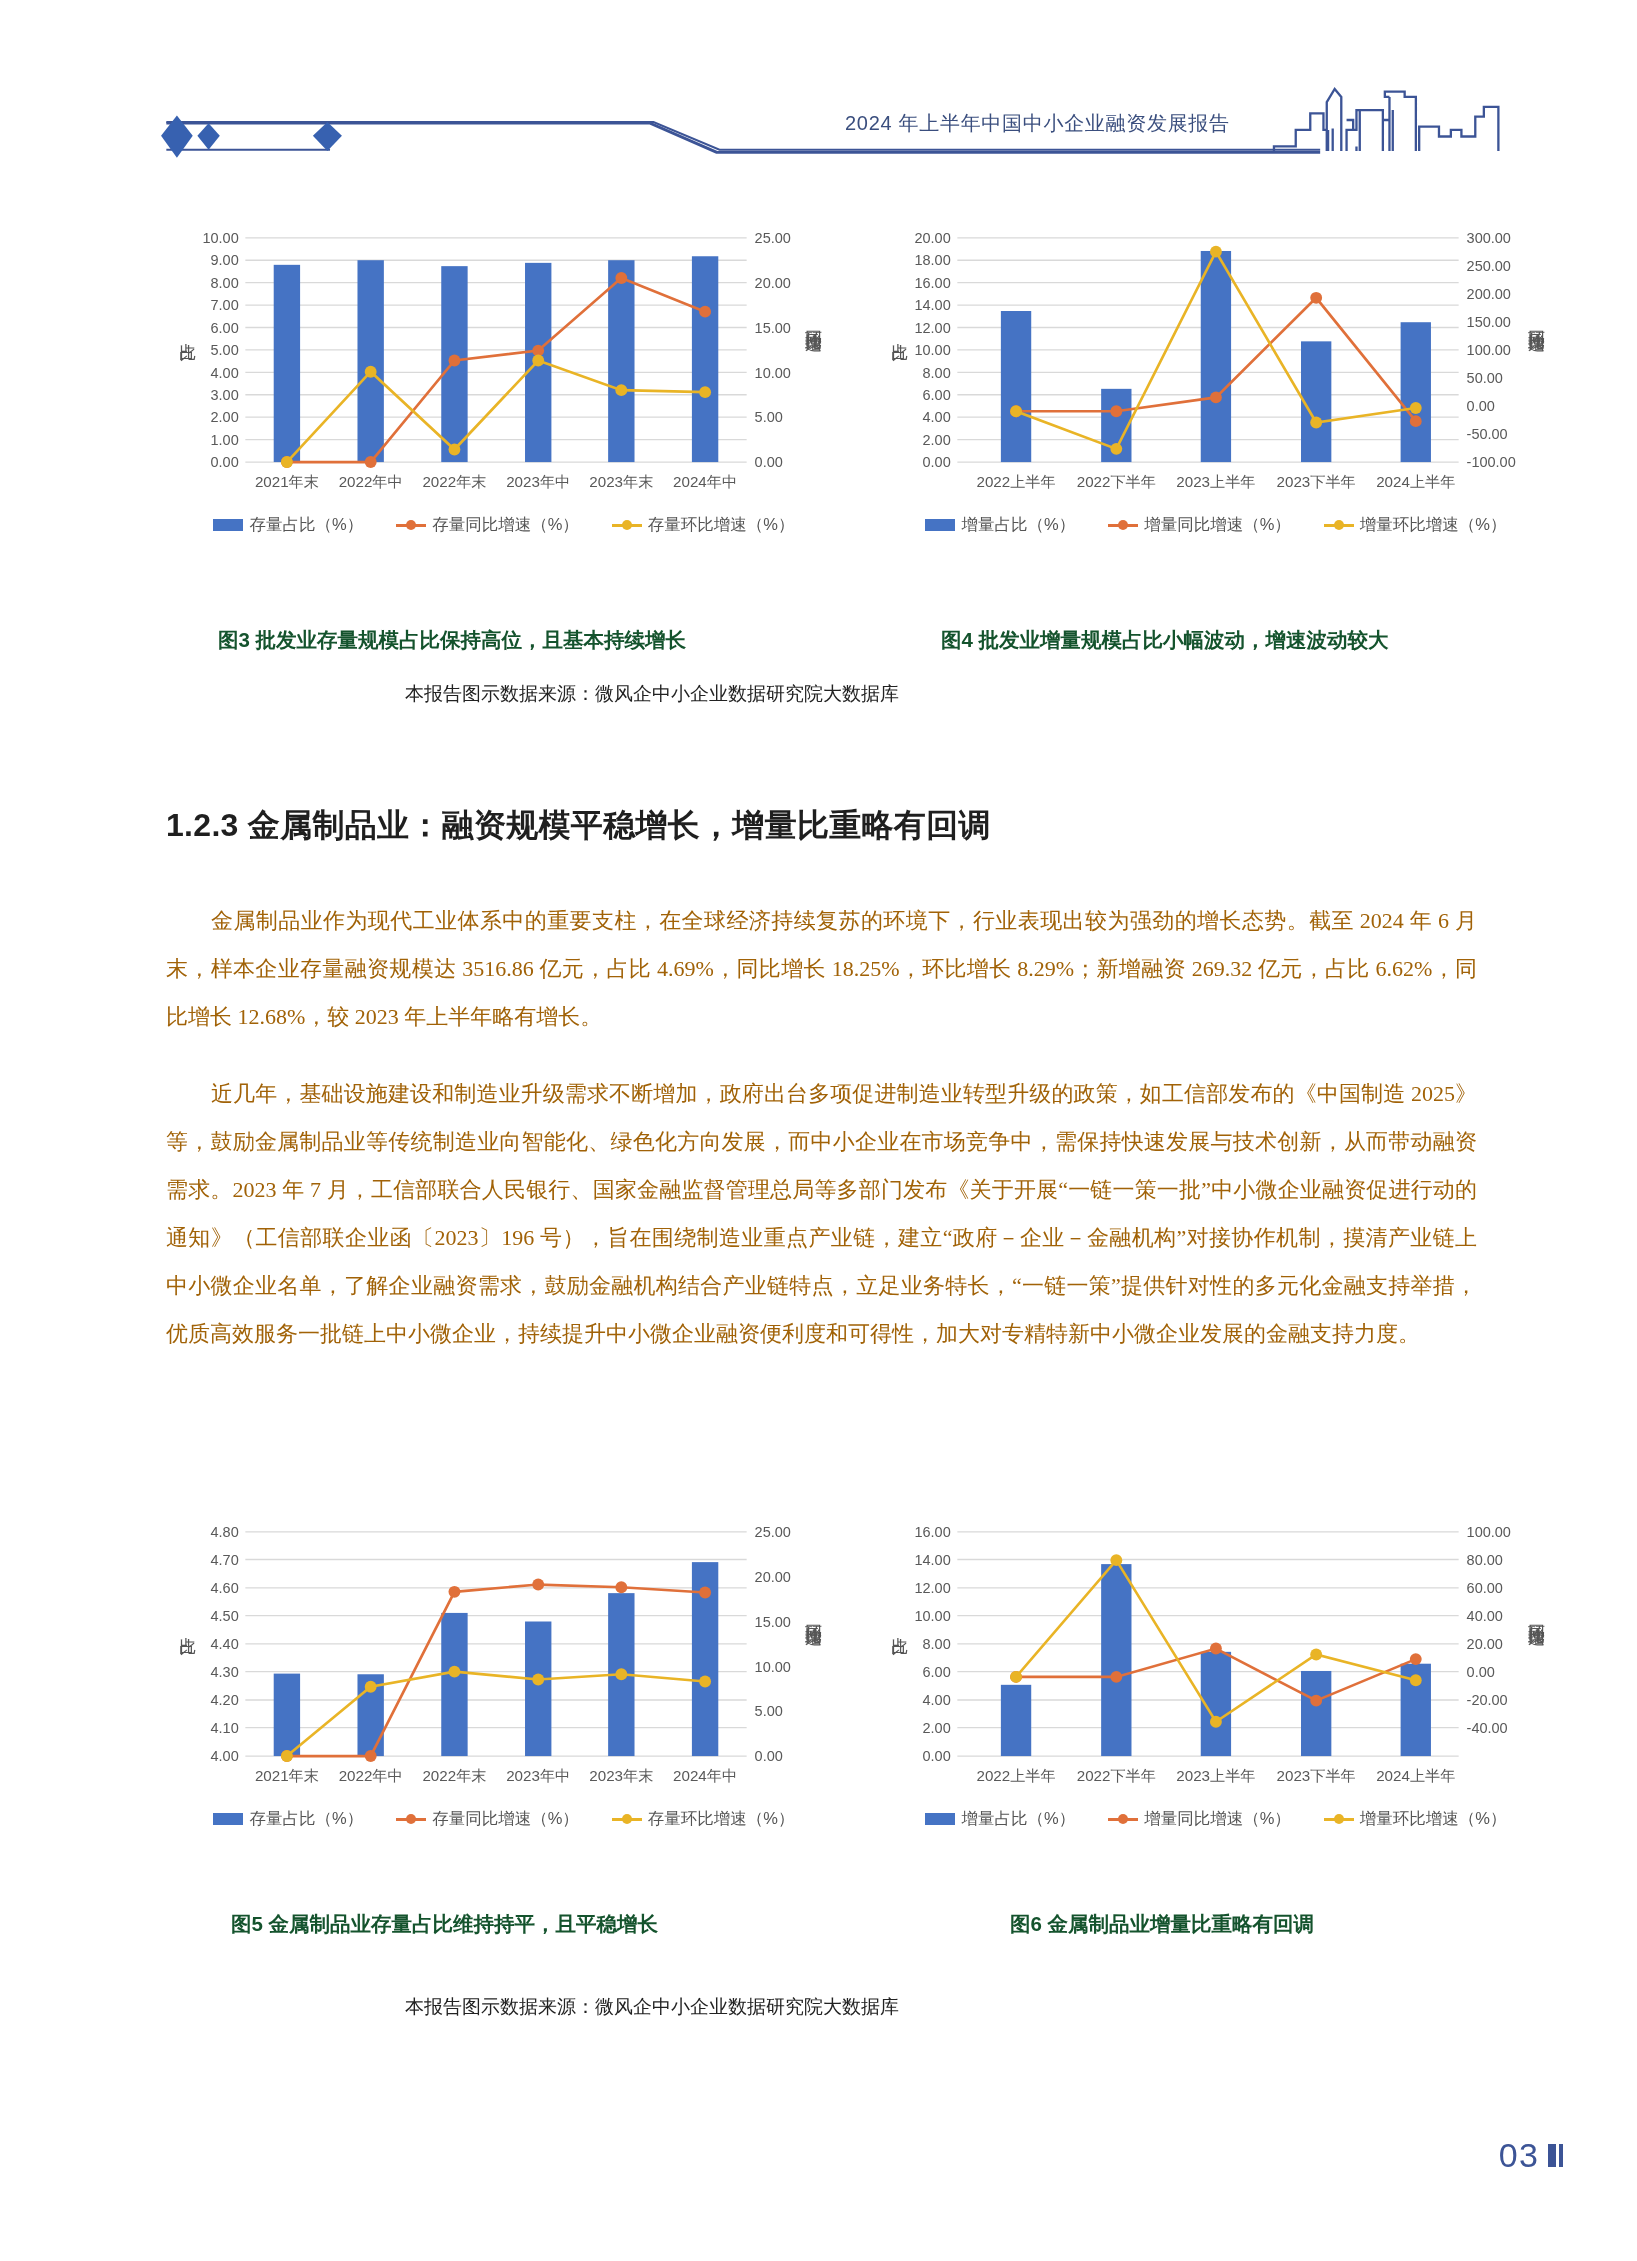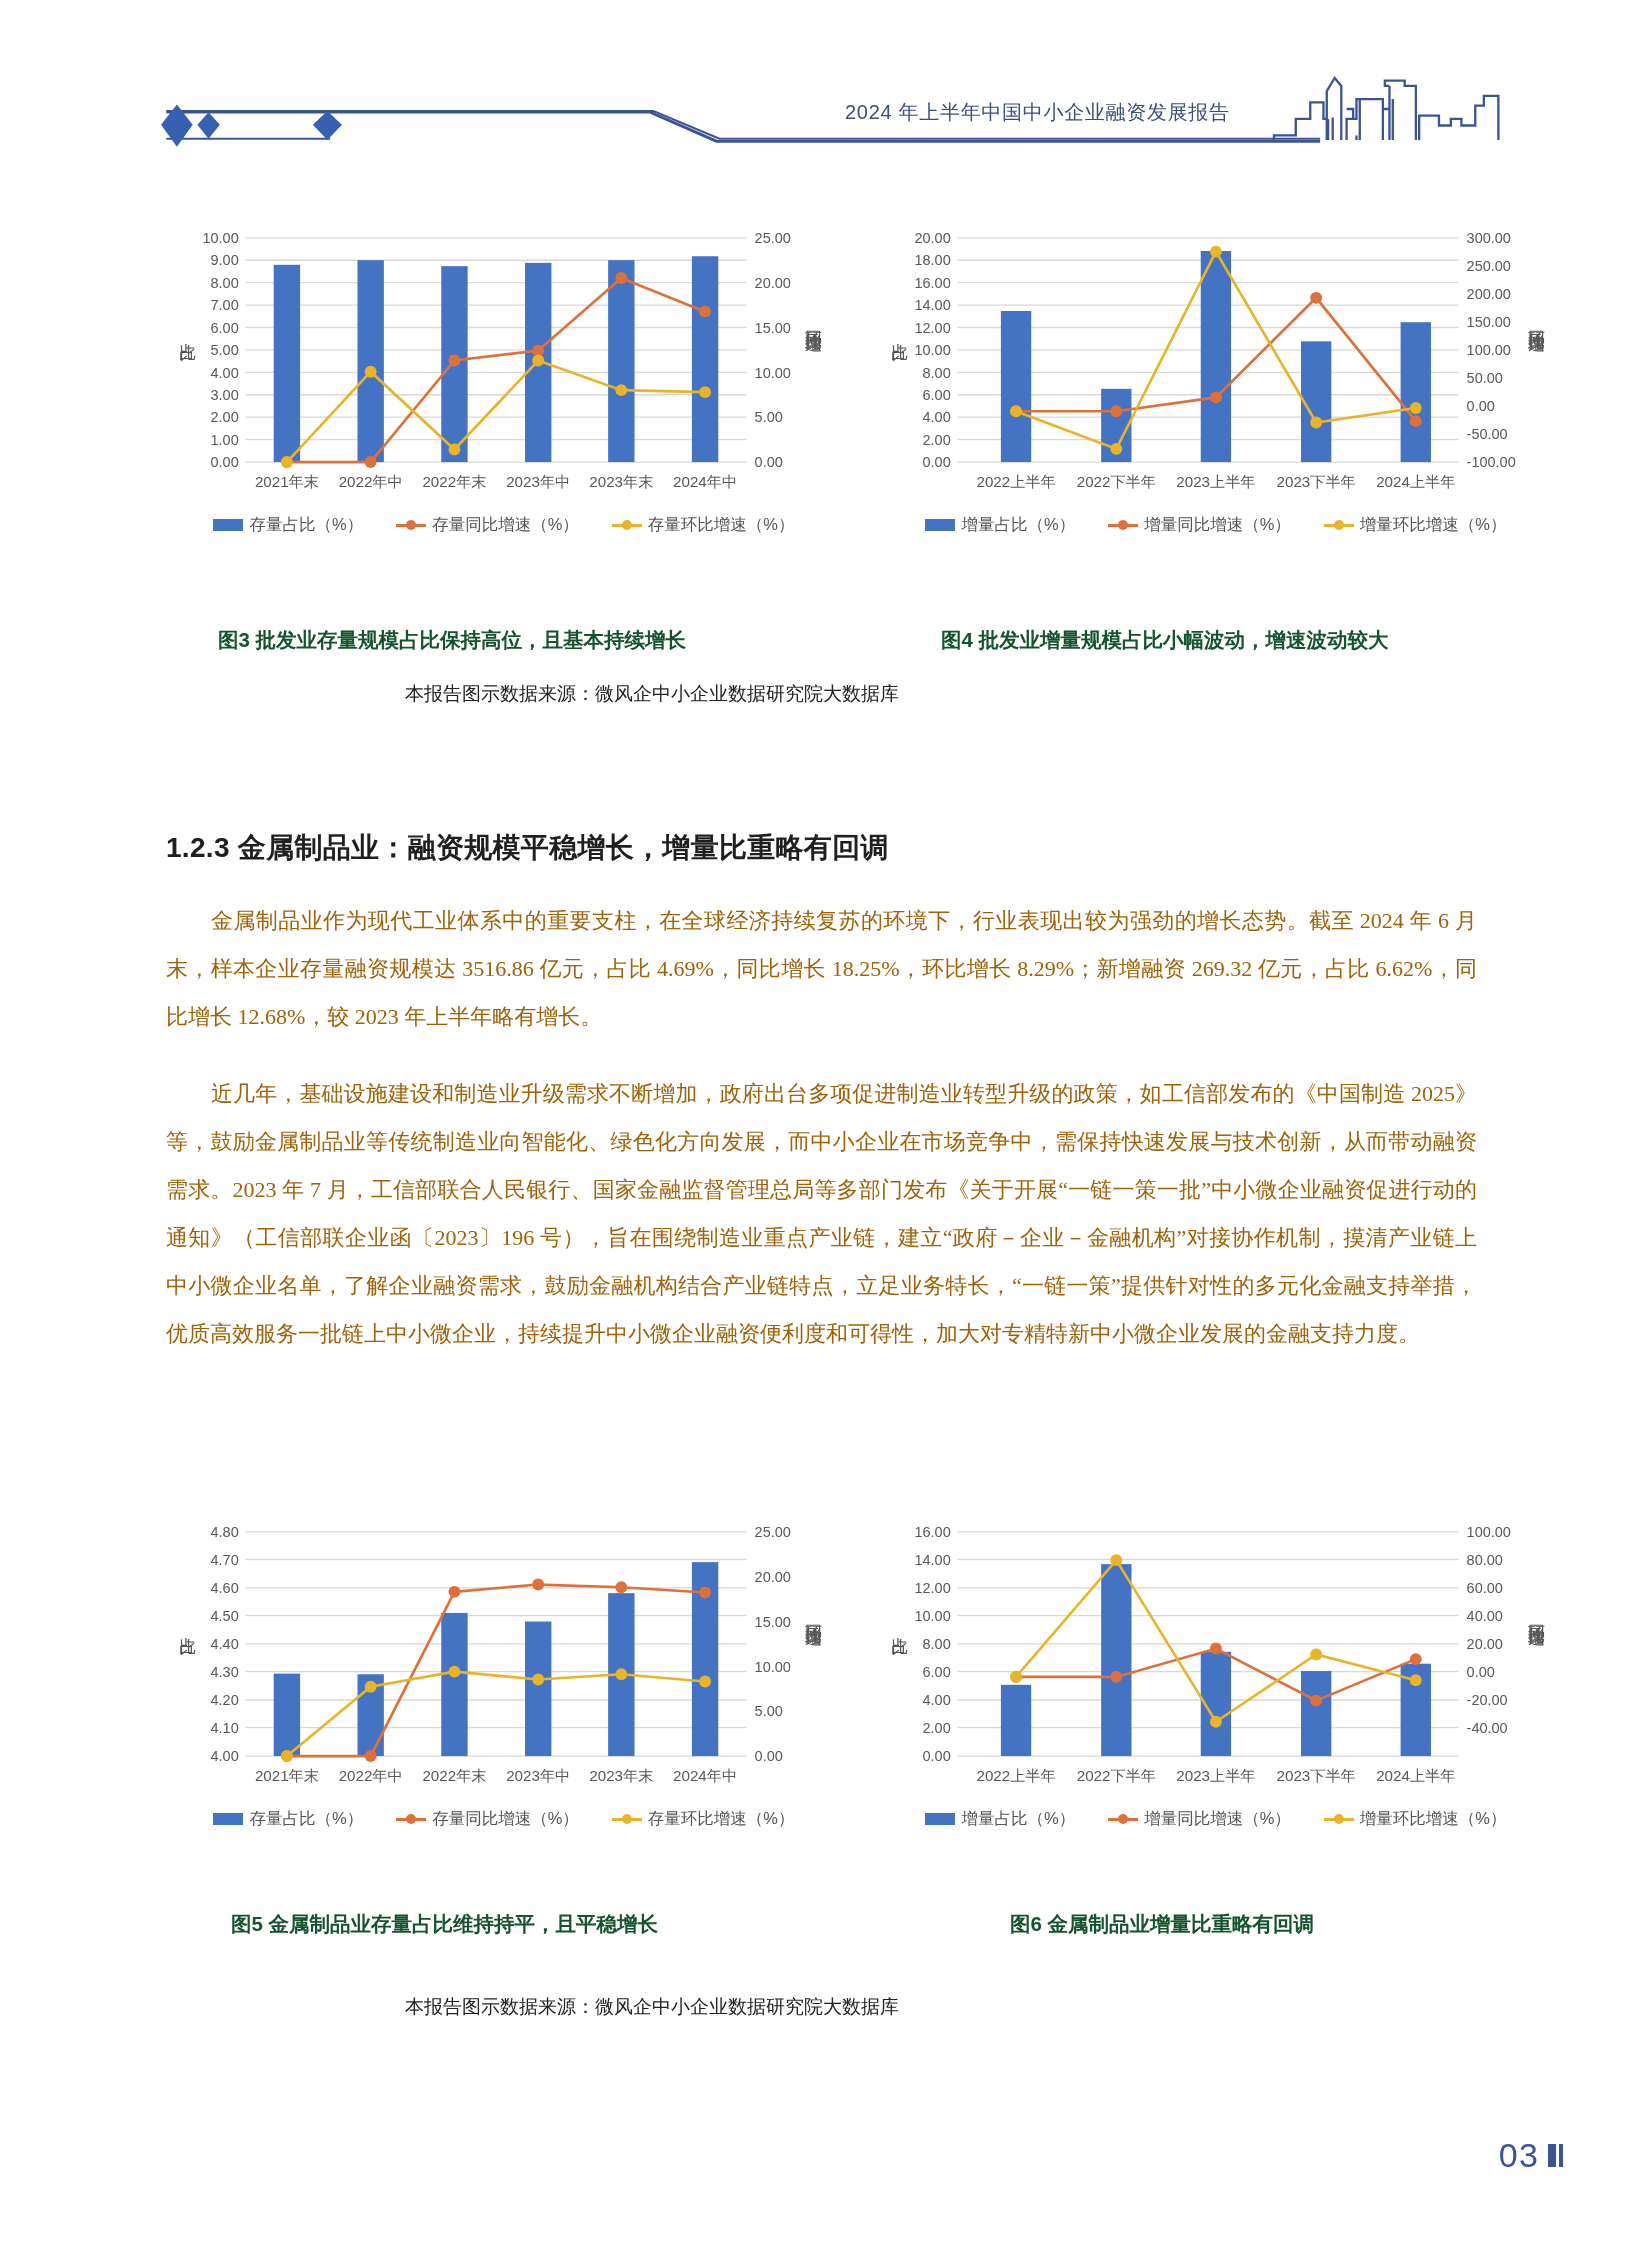--- a/index.html
+++ b/index.html
@@ -7,45 +7,44 @@
     width: 1637px;
     height: 2261px;
     background: #ffffff;
     font-family: "Liberation Serif", "DejaVu Serif", serif;
   }
   body { position: relative; overflow: hidden; }
 
   
   .page-header {
     position: absolute;
-    left: 0; top: 0;
+    left: 0; top: 11px;
     width: 1352px; height: 152px;
   }
   .header-graphic { position: absolute; left: 0; top: 0; }
   .header-title {
     position: absolute;
     left: 845px; top: 99px;
     font-family: "Liberation Sans", sans-serif;
     font-size: 20px;
     color: #3a4e7e;
     letter-spacing: 0.7px;
     white-space: nowrap;
   }
 
   
   .section-heading {
     position: absolute;
     left: 166px;
     font-family: "Liberation Sans", sans-serif;
     font-weight: bold;
-    font-size: 28px;
+    font-size: 32px;
     color: #1f1f1f;
     letter-spacing: 0.3px;
     white-space: nowrap;
-    margin-top: 25px;
   }
   .body-para {
     position: absolute;
     left: 166px;
     width: 1311px;
     font-family: "Liberation Serif", serif;
     font-size: 22px;
     line-height: 48px;
     color: #a16207;
     text-align: justify;

